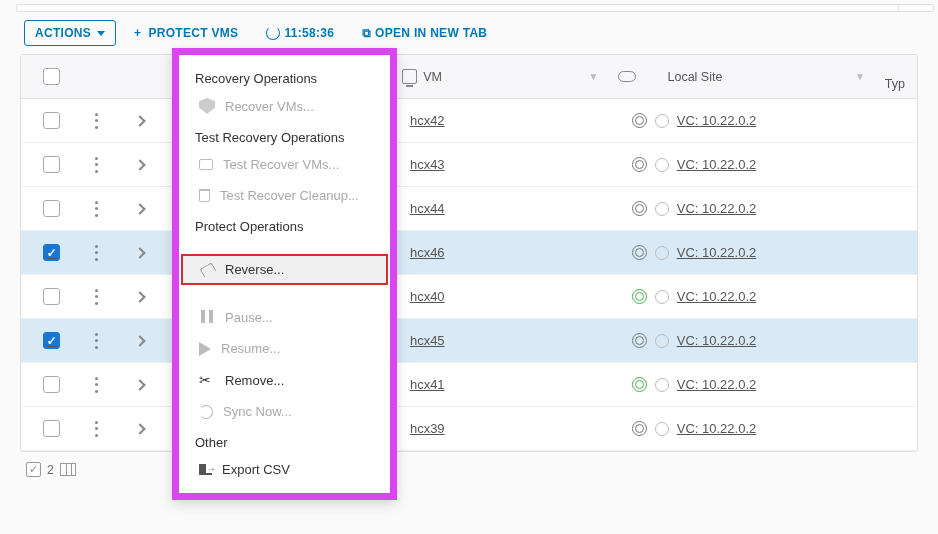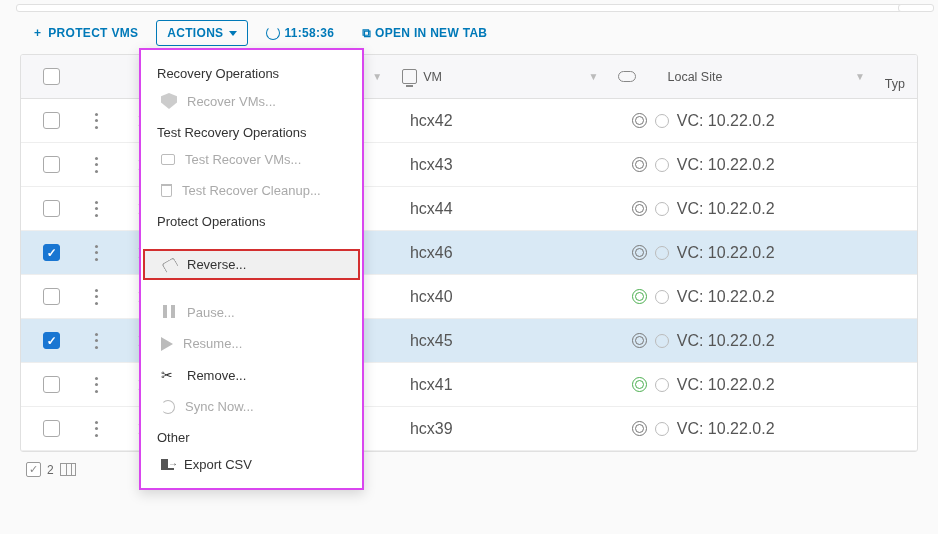--- a/index.html
+++ b/index.html
@@ -21,21 +21,21 @@
 .col-chk { width: 62px; justify-content: center; }
 .col-menu { width: 42px; }
 .col-expand { width: 44px; }
 .col-status { width: 232px; }
 .col-vm { width: 224px; }
 .col-site { width: 276px; gap: 31px; }
 .col-type { flex: 1; margin-top: 14px; }
 
 .tbody .row { display: flex; align-items: center; height: 44px; border-bottom: 1px solid #eee; }
 .row.selected { background: #d9e9f5; }
-.cell { display: flex; align-items: center; gap: 8px; padding: 0 12px; font-size: 16px; color: #555; }
+.cell { display: flex; align-items: center; gap: 8px; padding: 0 12px; font-size: 13px; color: #555; text-decoration: underline; }
 .cell.col-vm { color: #555; }
 .cell.col-site { color: #555; }
 
 .chk { width: 17px; height: 17px; border: 1px solid #aaa; border-radius: 3px; background: #fff; display: inline-flex; align-items: center; justify-content: center; cursor: pointer; }
 .chk.checked { background: #1976d2; border-color: #1976d2; }
 .chk.checked::after { content: "✓"; color: #fff; font-size: 12px; font-weight: 700; }
 
 .kebab { width: 4px; height: 16px; display: flex; flex-direction: column; justify-content: space-between; cursor: pointer; }
 .kebab span { width: 3px; height: 3px; background: #888; border-radius: 50%; }
 
@@ -45,21 +45,21 @@
 .ico-vm { border: 1.5px solid #888; border-radius: 2px; position: relative; }
 .ico-vm::after { content: ""; position: absolute; bottom: -4px; left: 3px; width: 7px; height: 2px; background: #888; }
 .ico-cloud { width: 18px; height: 11px; border: 1.5px solid #888; border-radius: 8px; }
 .ico-radar { width: 15px; height: 15px; border: 1.5px solid #777; border-radius: 50%; position: relative; }
 .ico-radar::before { content: ""; position: absolute; top: 2px; left: 2px; width: 7px; height: 7px; border: 1.5px solid #777; border-radius: 50%; }
 .ico-radar.green { border-color: #4caf50; }
 .ico-radar.green::before { border-color: #4caf50; }
 .ico-power { width: 14px; height: 14px; border: 1.5px solid #bbb; border-radius: 50%; position: relative; }
 .ico-refresh { width: 14px; height: 14px; border: 1.5px solid #0079b8; border-radius: 50%; border-top-color: transparent; position: relative; }
 
-.dropdown { position: absolute; top: 48px; left: 139px; width: 225px; background: #fff; border: 2px solid #d946ef; box-shadow: 0 4px 12px rgba(0,0,0,0.15); z-index: 100; padding: 8px 0; }
+.dropdown { position: absolute; top: 48px; left: 172px; width: 225px; background: #fff; border: 7px solid #d946ef; box-shadow: 0 4px 12px rgba(0,0,0,0.15); z-index: 100; padding: 8px 0; }
 .dd-grp { padding: 8px 16px 4px; font-size: 13px; color: #333; font-weight: 400; }
 .dd-item { display: flex; align-items: center; gap: 10px; padding: 8px 16px 8px 20px; font-size: 13px; color: #aaa; cursor: pointer; }
 .dd-item.enabled { color: #333; }
 .dd-item.hl { background: #f0f0f0; border: 2px solid #d32f2f; margin: 16px 2px; padding: 6px 14px 6px 18px; }
 .dd-ico { width: 16px; height: 16px; display: inline-block; position: relative; }
 .dd-ico-shield { background: #ccc; clip-path: polygon(50% 0, 100% 20%, 100% 60%, 50% 100%, 0 60%, 0 20%); }
 .dd-ico-back { border: 1.5px solid #999; border-radius: 3px 3px 0 0; border-bottom: none; width: 14px; height: 10px; transform: rotate(-30deg); }
 .dd-ico-pause::before, .dd-ico-pause::after { content: ""; position: absolute; top: 1px; width: 4px; height: 13px; background: #bbb; }
 .dd-ico-pause::before { left: 2px; } .dd-ico-pause::after { right: 2px; }
 .dd-ico-play { width: 0; height: 0; border-top: 7px solid transparent; border-bottom: 7px solid transparent; border-left: 12px solid #bbb; }
@@ -77,25 +77,25 @@
 .foot-cols::before { content: ""; position: absolute; left: 5px; top: 0; bottom: 0; width: 1px; background: #999; }
 .foot-cols::after { content: ""; position: absolute; left: 10px; top: 0; bottom: 0; width: 1px; background: #999; }
 </style>
 </head>
 <body>
 
 <div class="top-panel"></div>
 <div class="side-panel"></div>
 
 <div class="toolbar">
-  <button class="tb-btn tb-plus">PROTECT VMS</button>
   <button class="tb-btn boxed">
     <span>ACTIONS</span>
     <span class="caret-down"></span>
   </button>
+  <button class="tb-btn tb-plus">PROTECT VMS</button>
   <button class="tb-btn">
     <span class="ico-refresh"></span>
     <span>11:58:36</span>
   </button>
   <button class="tb-btn">
     <span>⧉</span>
     <span>OPEN IN NEW TAB</span>
   </button>
 </div>
 

